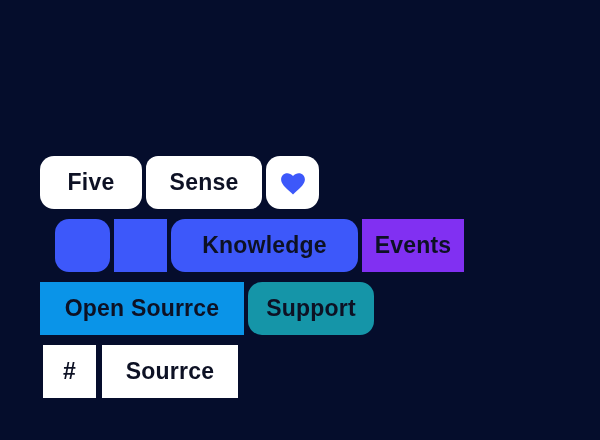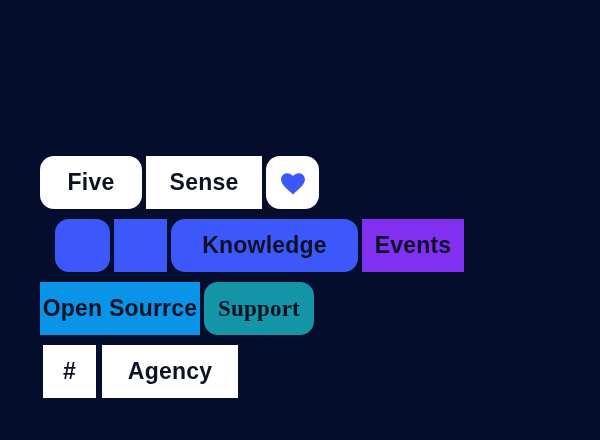--- a/index.html
+++ b/index.html
@@ -32,28 +32,28 @@
   .rounded{border-radius:14px;}
   .sharp{border-radius:0;}
   .bg-white{background:var(--white,#fff);}
   .bg-blue{background:var(--blue,#3d58fa);}
   .bg-violet{background:var(--violet,#8130f2);}
   .bg-magenta{background:var(--magenta,#a62fe2);}
   .bg-azure{background:var(--azure,#0a94e8);}
   .bg-teal{background:var(--teal,#1595a8);}
   
   .w-five{width:102px;}
-  .w-sense{width:116px;}
+  .w-sense{width:116px;border-radius:12px;}
   .w-heart{width:53px;}
   .w-sq1{width:55px;}
   .w-sq2{width:53px;}
   .w-knowledge{width:187px;}
   .w-events{width:102px;}
-  .w-opensource{width:160px;}
-  .w-support{width:110px;font-family:Liberation Serif, serif;}
+  .w-opensource{width:204px;}
+  .w-support{width:126px;}
   .w-careers{width:109px;}
   .w-hash{width:53px;}
   .w-web{width:104px;}
   .w-with{width:104px;}
   .w-agency{width:136px;}
   .heart-svg{width:28px;height:26px;display:block;}
   .heart-svg path{fill:var(--heart,#3d58fa);}
 </style>
 </head>
 <body>
@@ -78,17 +78,17 @@
       <button class="chip sharp bg-violet w-events">Events</button>
     </div>
 
     <div class="row r3">
       <button class="chip sharp bg-azure w-opensource">Open Sourrce</button>
       <button class="chip rounded bg-teal w-support">Support</button>
     </div>
 
     <div class="row r4">
       <button class="chip sharp bg-white w-hash">#</button>
-      <button class="chip sharp bg-white w-agency">Agency</button>
+      <button class="chip sharp bg-white w-agency">Sourrce</button>
     </div>
 
   </div>
 </div>
 
 </body></html>

